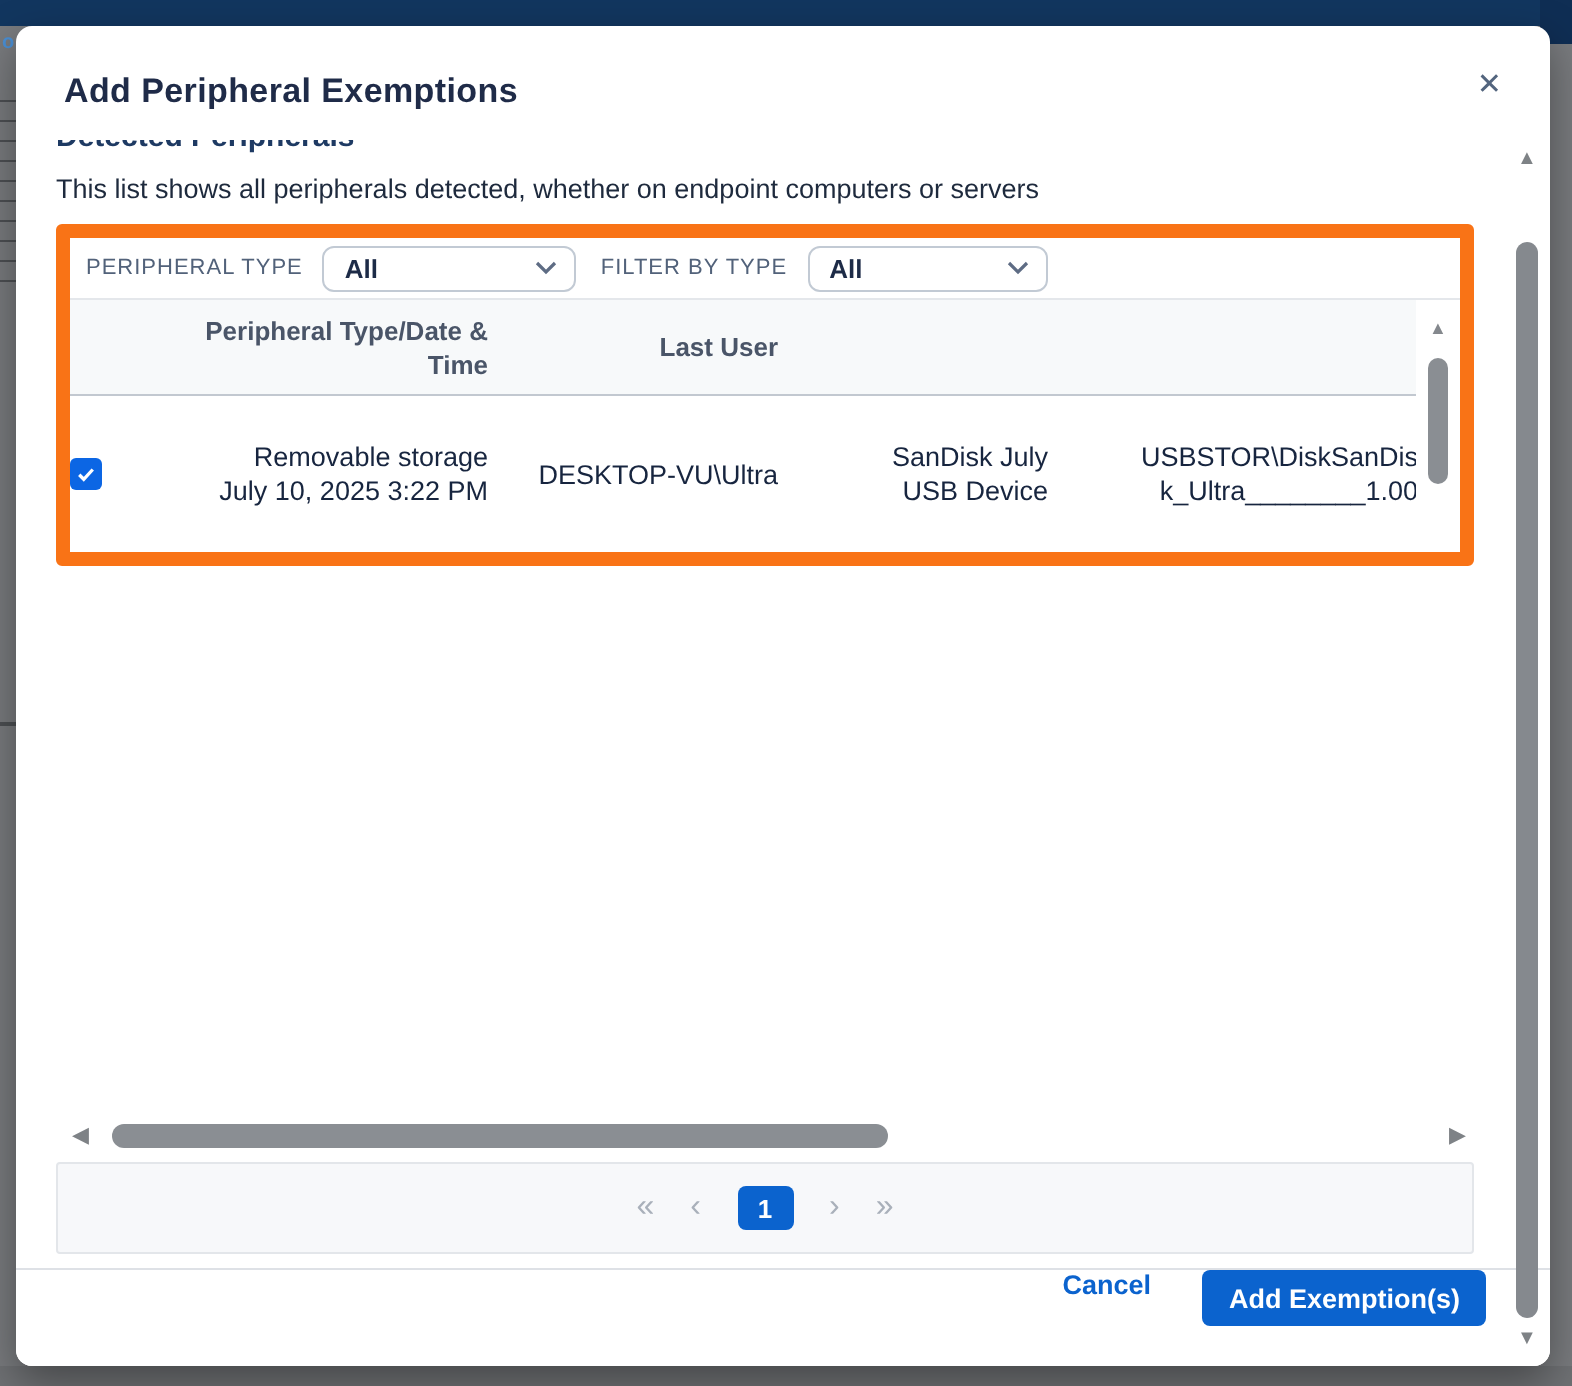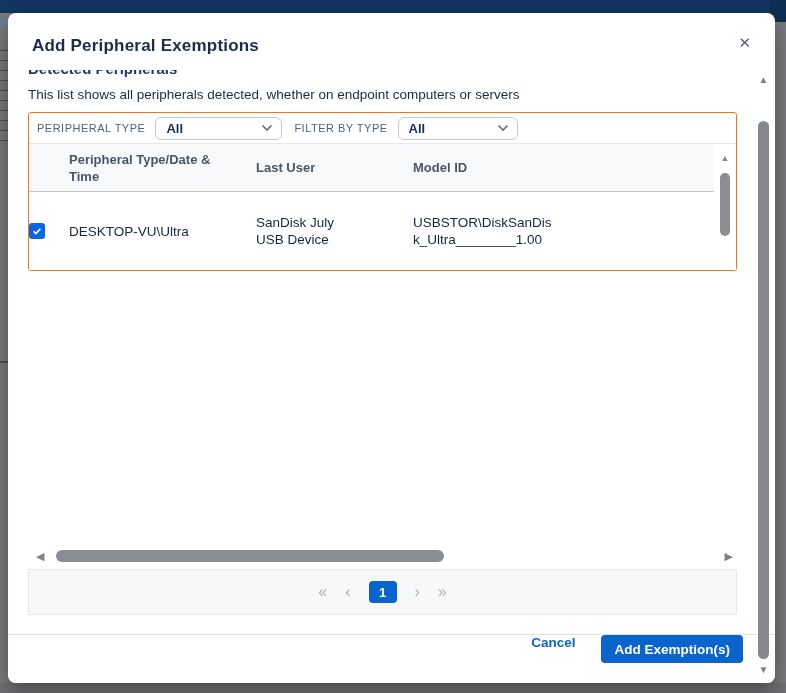--- a/index.html
+++ b/index.html
@@ -33,21 +33,21 @@
   .close-btn { position:absolute; top:22px; right:24px; font-size:15px; color:#53657e; cursor:pointer; line-height:1; }
 
   .modal-body {
     position:absolute; top:57px; left:0; right:0; bottom:49px;
     overflow:hidden; padding:0 38px 0 20px;
   }
   .section-heading { margin-top:-10px; font-size:15px; font-weight:bold; color:#1e3a63; line-height:17px; }
   .section-desc { margin-top:10px; font-size:13.5px; color:#1e2a3d; line-height:16px; }
 
   
-  .panel { margin-top:9px; border:1px solid #f97316; border-radius:3px; background:#fff; }
+  .panel { margin-top:9px; border:7px solid #f97316; border-radius:3px; background:#fff;text-align:right; }
   .filter-row { height:31px; display:flex; align-items:center; padding:0 8px; border-bottom:1px solid #e4e7eb; }
   .filter-label { font-size:11px; color:#52627a; letter-spacing:.5px; white-space:nowrap; }
   .select {
     width:127px; height:23px; margin-left:10px; border:1px solid #c2cad4; border-radius:6px;
     display:flex; align-items:center; justify-content:space-between; padding:0 8px 0 10px;
     font-size:13px; font-weight:bold; color:#1d2b47; background:#fff; cursor:pointer;
   }
   .select.time { width:120px; }
   .filter-label.second { margin-left:12px; }
 
@@ -155,31 +155,34 @@
               <path d="M1.5 1.5 L6 6 L10.5 1.5" stroke="#5e6c84" stroke-width="1.6" fill="none"></path>
             </svg>
         </div>
       </div>
 
       <div class="table-zone">
         <div class="t-head">
           <div class="cell"></div>
           <div class="cell c1">Peripheral Type/Date &amp; Time</div>
           <div class="cell">Last User</div>
-          <div class="cell">Model ID</div>
         </div>
 
         <div class="t-row">
           <div class="cell">
             <div class="checkbox">
               <svg width="12" height="12" viewBox="0 0 16 16">
                   <path d="M3.5 8.5 L6.5 11.5 L12.5 5" stroke="#ffffff" stroke-width="2.2" fill="none"></path>
                 </svg>
             </div>
           </div>
+          <div class="cell c1">
+            <div>Removable storage</div>
+            <div>July 10, 2025 3:22 PM</div>
+          </div>
           <div class="cell">DESKTOP-VU\Ultra</div>
           <div class="cell model">SanDisk July USB Device</div>
           <div class="cell model-id">USBSTOR\DiskSanDisk_Ultra________1.00</div>
         </div>
 
         <div class="v-gutter">
           <span class="tri-up">▲</span>
           <div class="thumb"></div>
         </div>
       </div>

